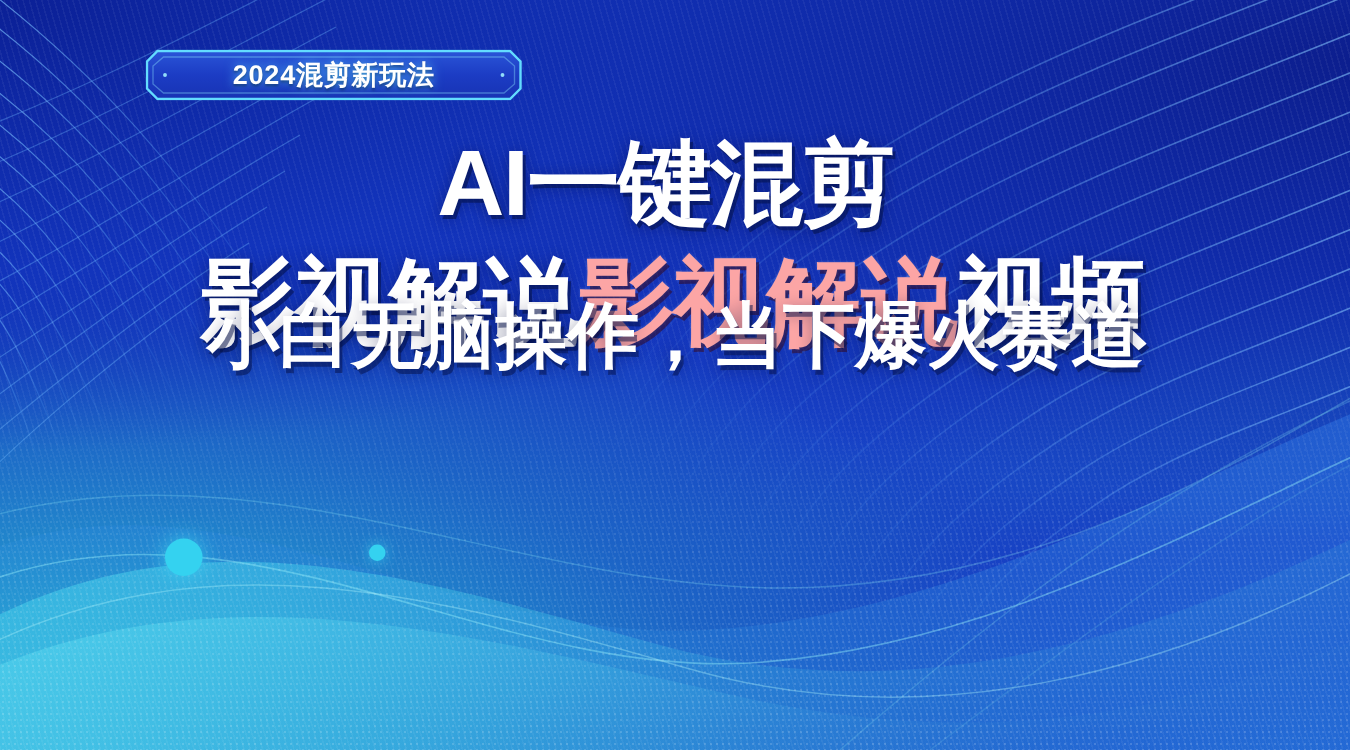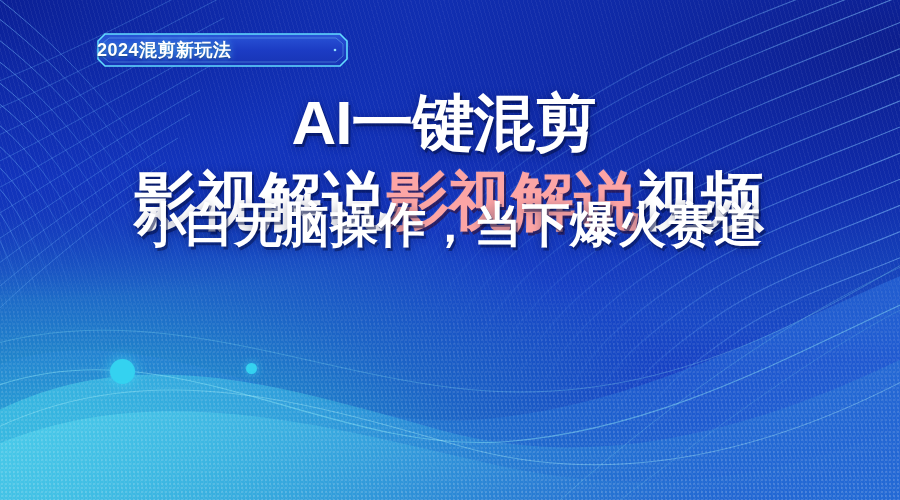--- a/index.html
+++ b/index.html
@@ -37,21 +37,21 @@
     background-size:4px 4px;
     -webkit-mask-image:linear-gradient(to bottom,rgba(0,0,0,0) 0%,rgba(0,0,0,.55) 35%,rgba(0,0,0,1) 100%);
             mask-image:linear-gradient(to bottom,rgba(0,0,0,0) 0%,rgba(0,0,0,.55) 35%,rgba(0,0,0,1) 100%);
   }
 
   .svg-full{position:absolute;inset:0;width:900px;height:500px;display:block;}
 
   
   .badge{
     position:absolute;left:97px;top:33px;width:251px;height:34px;
-    display:flex;align-items:center;justify-content:flex-start;
+    display:flex;align-items:center;justify-content:center;
     box-sizing:border-box;
   }
   .badge-frame{position:absolute;inset:0;width:100%;height:100%;}
   .badge-text{
     position:relative;z-index:2;
     color:#FFFFFF;font-size:18px;font-weight:bold;letter-spacing:.5px;
     text-shadow:0 0 7px rgba(90,200,255,.95),0 1px 2px rgba(0,20,70,.8);
     white-space:nowrap;
   }
 

